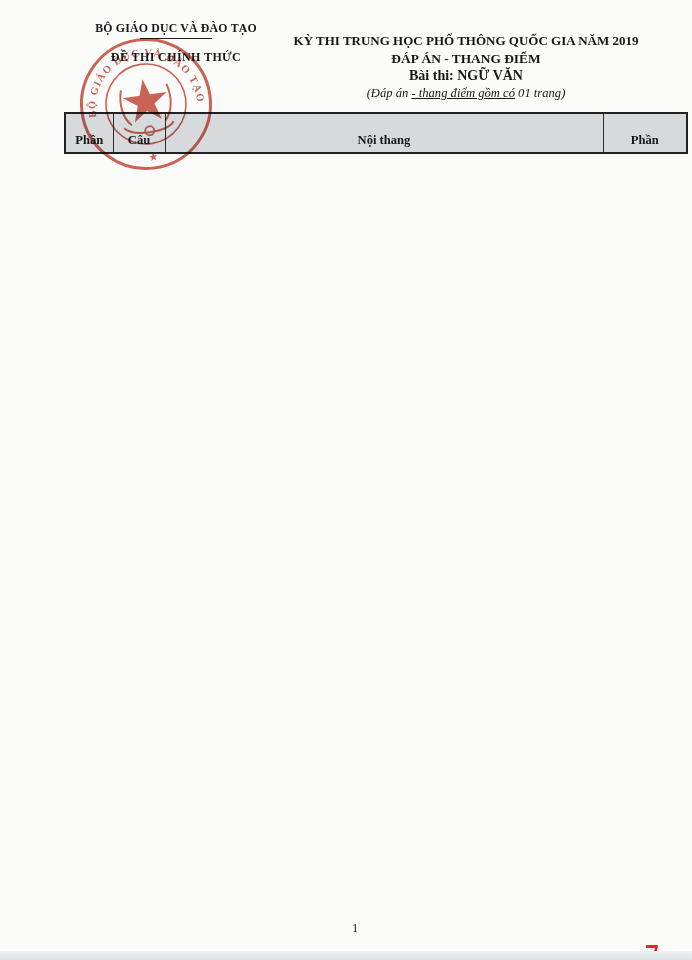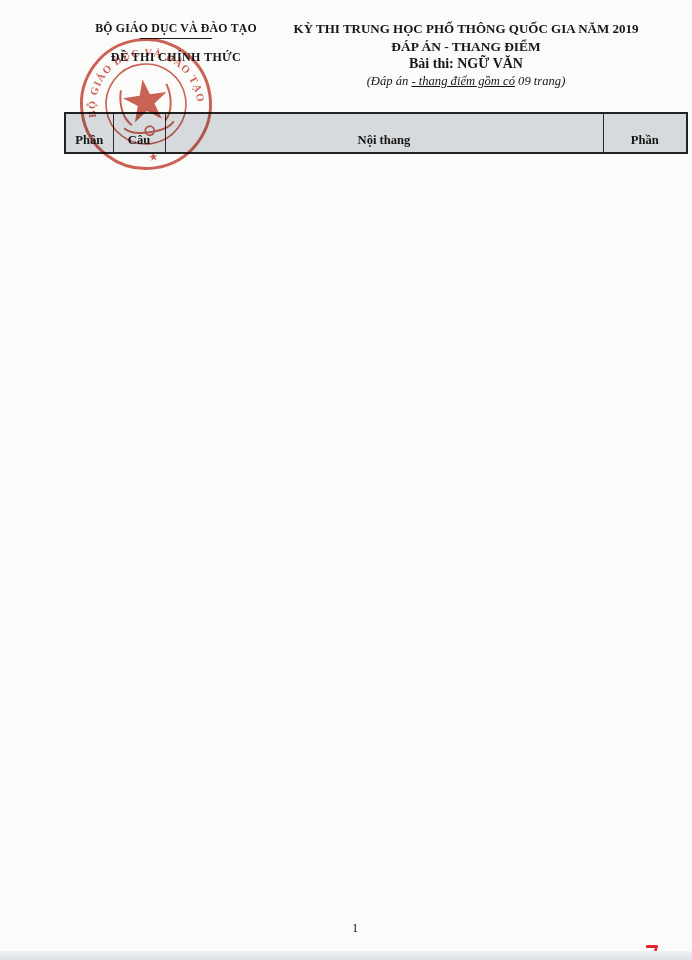--- a/index.html
+++ b/index.html
@@ -7,21 +7,21 @@
     width:692px;height:960px;position:relative;overflow:hidden;
     background:#fbfbfa;
     font-family:"Liberation Serif","DejaVu Serif",serif;
     color:#161616;
   }
   
   .hdr-left{position:absolute;left:78px;top:21px;width:196px;text-align:center;z-index:2;}
   .ministry{font-weight:bold;font-size:11.8px;letter-spacing:.2px;}
   .ministry-rule{width:72px;height:0;border-bottom:1.2px solid #1c1c1c;margin:2px auto 0;}
   .exam-label{font-weight:bold;font-size:12px;margin-top:11px;letter-spacing:.4px;text-align:center;}
-  .hdr-right{position:absolute;left:248px;top:20px;width:436px;text-align:center;z-index:2;line-height:17.5px;}
+  .hdr-right{position:absolute;left:248px;top:32px;width:436px;text-align:center;z-index:2;line-height:17.5px;}
   .hr1{font-weight:bold;font-size:13px;}
   .hr2{font-weight:bold;font-size:13.4px;}
   .hr3{font-weight:bold;font-size:14px;}
   .hr4{font-style:italic;font-size:12.6px;}
   .hr4 .u{}
   
   .seal{position:absolute;left:77px;top:35px;width:138px;height:138px;z-index:3;
         opacity:.8;mix-blend-mode:multiply;transform:rotate(-8deg);}
   
   table.answer{
@@ -84,21 +84,21 @@
     <path d="M 92,52 C 96,66 94,80 86,88"></path>
   </g>
   <circle cx="69" cy="96" r="4.5" fill="none" stroke="#c23b2c" stroke-width="1.8"></circle>
   <path fill="#c23b2c" d="M69 44 L74.2 60 L91 60 L77.4 69.8 L82.6 85.8 L69 76 L55.4 85.8 L60.6 69.8 L47 60 L63.8 60 Z"></path>
 </svg>
 
 <div class="hdr-right">
   <div class="hr1">KỲ THI TRUNG HỌC PHỔ THÔNG QUỐC GIA NĂM 2019</div>
   <div class="hr2">ĐÁP ÁN - THANG ĐIỂM</div>
   <div class="hr3">Bài thi: NGỮ VĂN</div>
-  <div class="hr4"><span>(Đáp án </span><span class="u">- thang điểm gồm có</span><span> 09 trang)</span></div>
+  <div class="hr4"><span>(Đáp án </span><span class="u">- thang điểm gồm có</span><span> 01 trang)</span></div>
 </div>
 
 <table class="answer">
   <colgroup>
     <col style="width:48px">
       <col style="width:52px">
       <col style="width:438px">
       <col style="width:84px">
   </colgroup>
   <thead>

